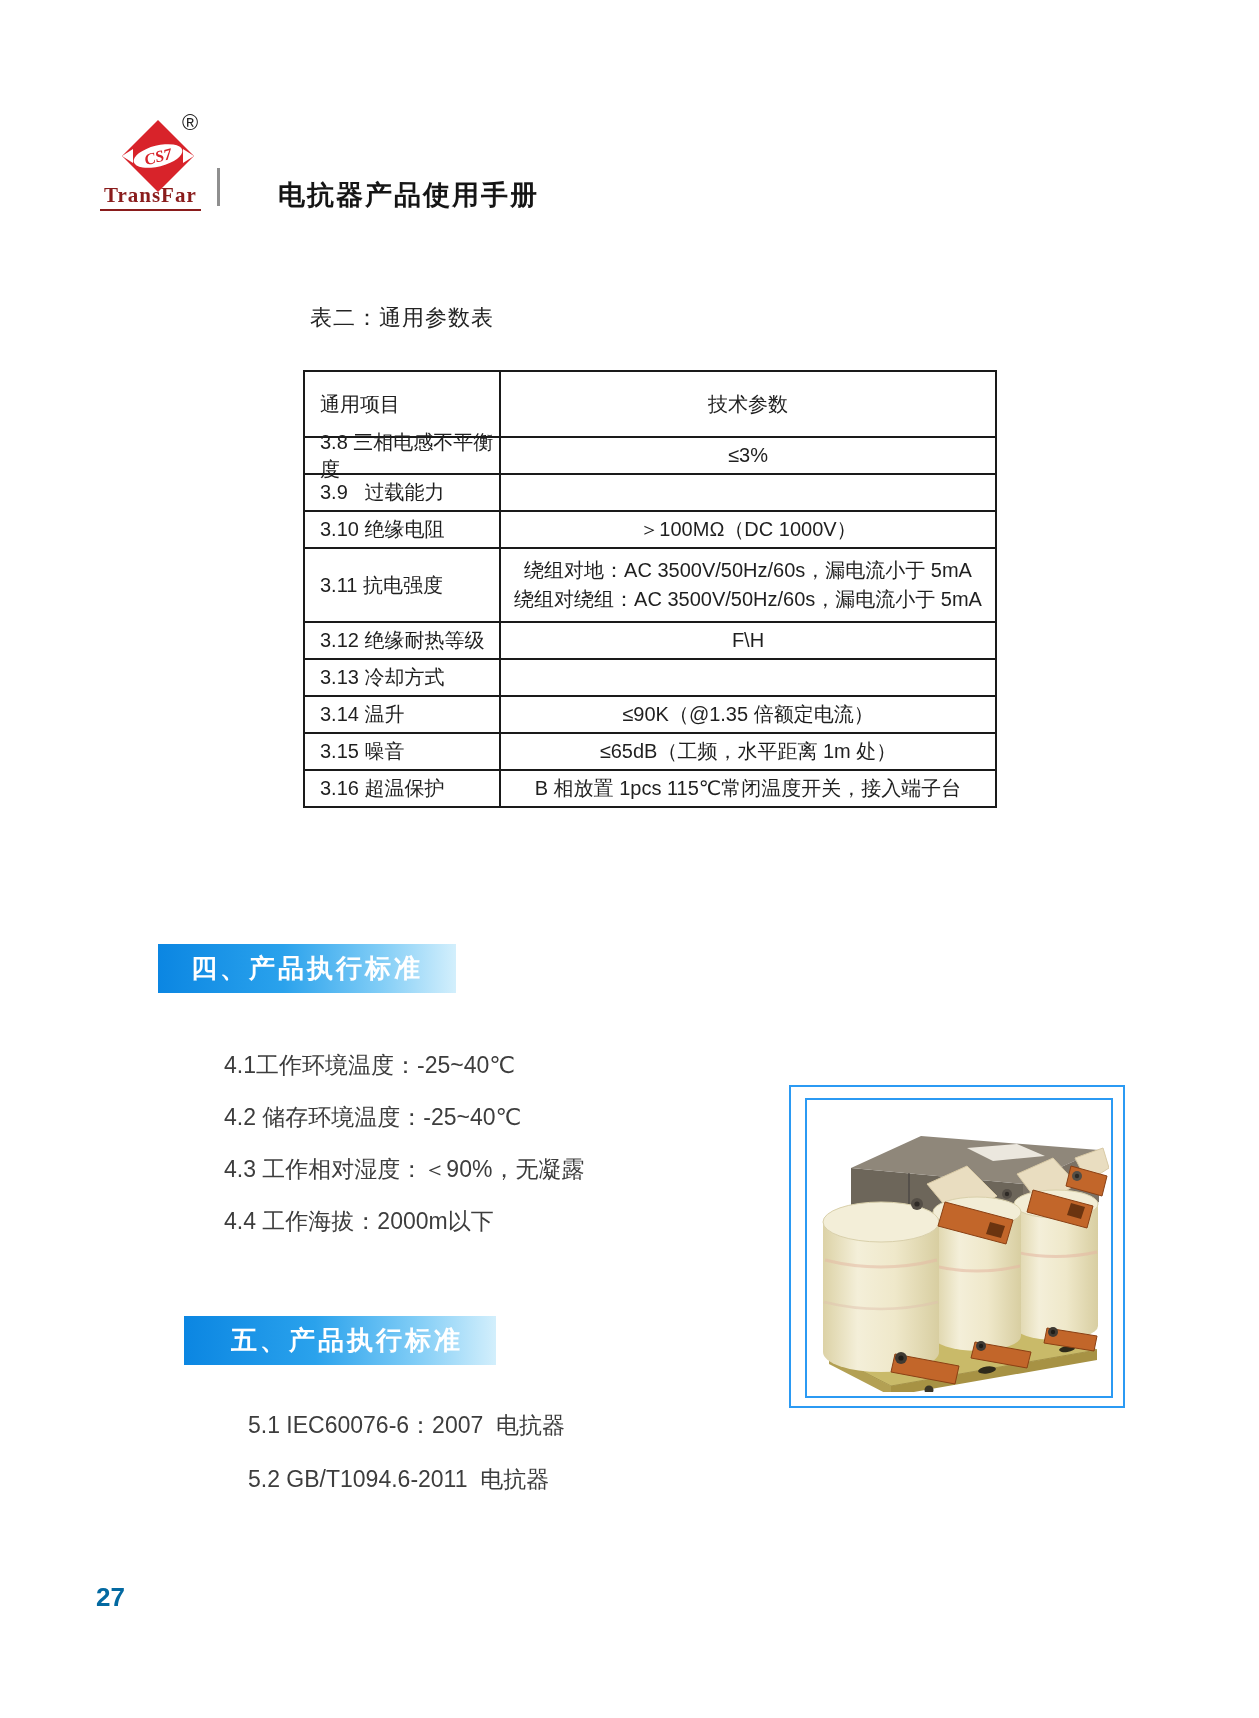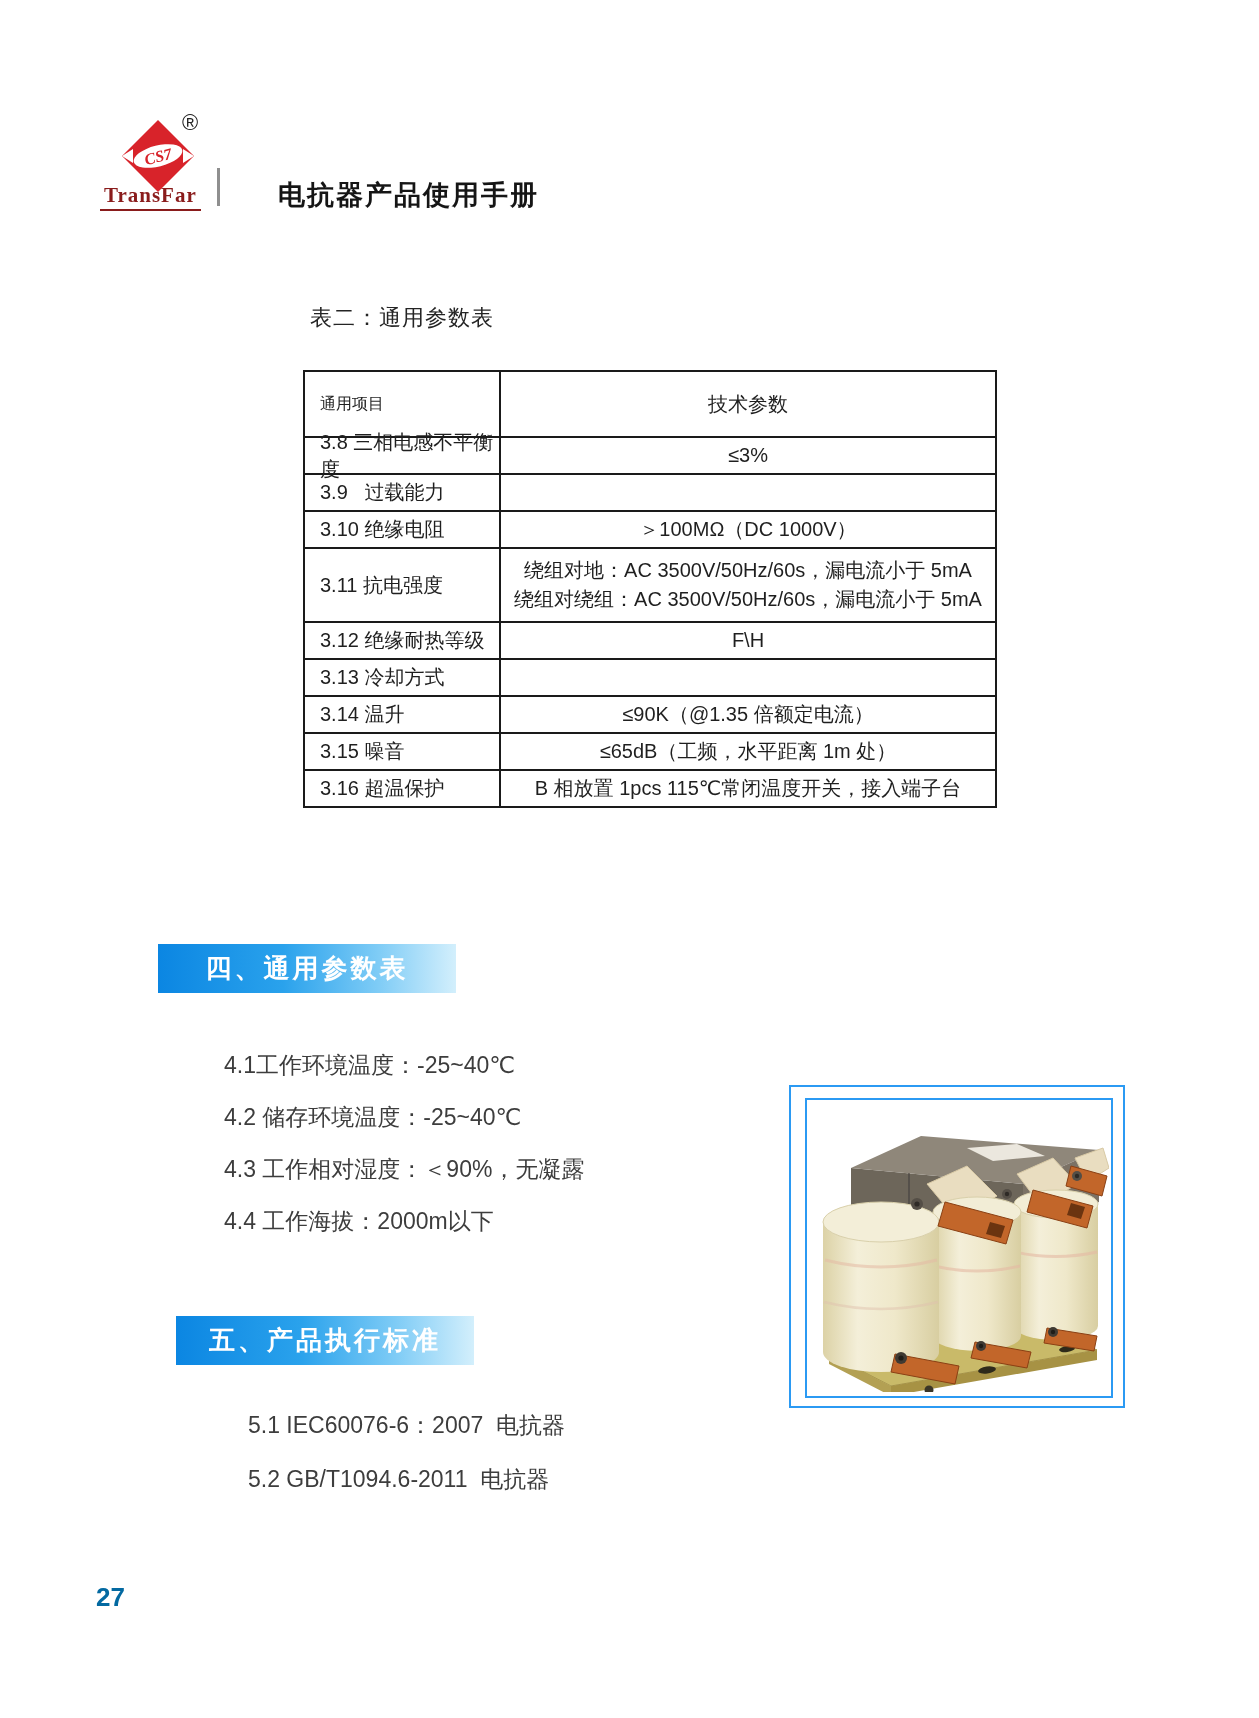--- a/index.html
+++ b/index.html
@@ -18,29 +18,29 @@
   .table-caption{position:absolute;left:310px;top:303px;font-size:22px;color:#242424;letter-spacing:1px;}
   .param-table{position:absolute;left:303px;top:370px;width:694px;border:2px solid #1a1a1a;box-sizing:border-box;background:#fff;}
   .tr{display:flex;border-top:2px solid #1a1a1a;}
   .tr:first-child{border-top:none;}
   .td{box-sizing:border-box;font-size:20px;color:#1f1f1f;}
   .cell-item{width:196px;border-right:2px solid #1a1a1a;padding-left:15px;display:flex;align-items:center;white-space:pre-wrap;}
   .cell-val{flex:1;display:flex;flex-direction:column;align-items:center;justify-content:center;text-align:center;line-height:1.45;}
   .h-head{height:64px;}
   .h1{height:35px;}
   .h2{height:72px;}
-  .head-item{font-size:16px;}
+  .head-item{font-size:20px;}
   .head-val{font-size:20px;}
 
   
   .banner{position:absolute;height:49px;width:298px;line-height:49px;text-align:center;
     font-size:26px;font-weight:bold;color:#ffffff;letter-spacing:3px;
     background:linear-gradient(90deg,#0b86e2 0%,#2aa2ec 42%,#7fccf6 74%,#d3effc 100%);}
   .banner-4{left:158px;top:944px;}
-  .banner-5{left:176px;top:1316px;}
+  .banner-5{left:184px;top:1316px;padding-left:14px;}
 
   
   .env-item{position:absolute;left:224px;font-size:23px;color:#3d3d3d;white-space:pre;}
   .std-item{position:absolute;left:248px;font-size:23px;color:#3d3d3d;white-space:pre;}
 
   
   .photo-frame{position:absolute;border:2px solid #2b9af3;box-sizing:border-box;background:transparent;}
   .frame-outer{left:789px;top:1085px;width:336px;height:323px;}
   .frame-inner{left:805px;top:1098px;width:308px;height:300px;}
   .reactor-svg{position:absolute;left:809px;top:1104px;}
@@ -105,21 +105,21 @@
     <div class="tr h1">
       <div class="td cell-item">3.15 噪音</div>
       <div class="td cell-val">≤65dB（工频，水平距离 1m 处）</div>
     </div>
     <div class="tr h1">
       <div class="td cell-item">3.16 超温保护</div>
       <div class="td cell-val">B 相放置 1pcs 115℃常闭温度开关，接入端子台</div>
     </div>
   </div>
 
-  <div class="banner banner-4">四、通用参数表</div>
+  <div class="banner banner-4">四、产品执行标准</div>
   <div class="env-item" style="top:1050px;">4.1工作环境温度：-25~40℃</div>
   <div class="env-item" style="top:1102px;">4.2 储存环境温度：-25~40℃</div>
   <div class="env-item" style="top:1154px;">4.3 工作相对湿度：＜90%，无凝露</div>
   <div class="env-item" style="top:1206px;">4.4 工作海拔：2000m以下</div>
 
   <div class="photo-frame frame-outer"></div>
   <div class="photo-frame frame-inner"></div>
   <svg class="reactor-svg" width="300" height="288" viewBox="0 0 300 288">
     <defs>
       <linearGradient id="coilGrad" x1="0" y1="0" x2="1" y2="0">

